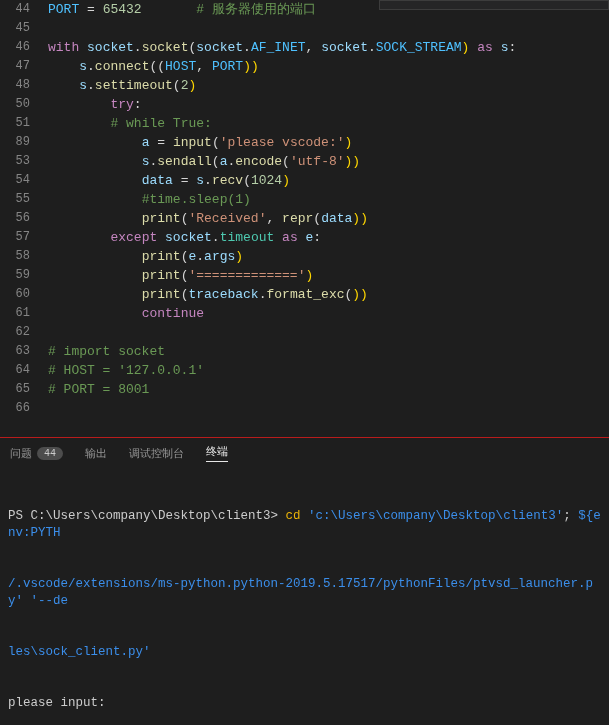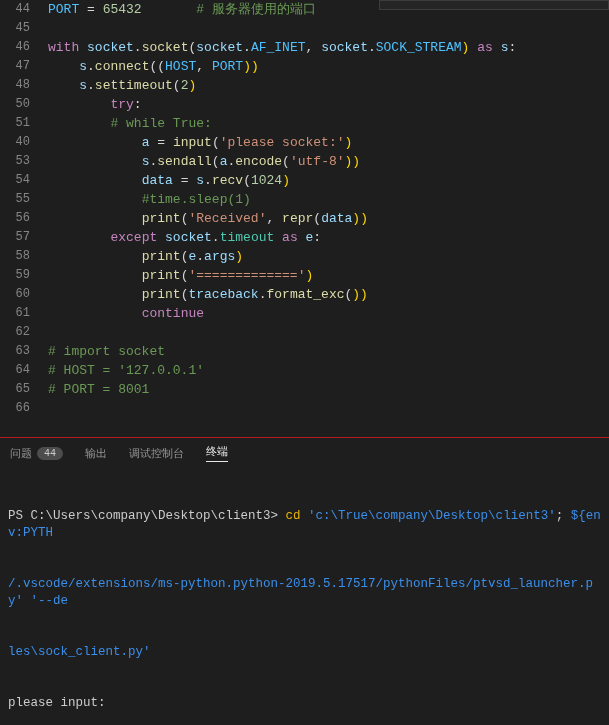--- a/index.html
+++ b/index.html
@@ -123,22 +123,22 @@
       </div>
       <div class="line">
         <div class="gutter">50</div>
         <div class="code">        <span class="kw">try</span><span class="pn">:</span></div>
       </div>
       <div class="line">
         <div class="gutter">51</div>
         <div class="code">        <span class="cmt"># while True:</span></div>
       </div>
       <div class="line">
-        <div class="gutter">40</div>
-        <div class="code">            <span class="var">a</span> <span class="op">=</span> <span class="fn">input</span><span class="pn">(</span><span class="str">'please socket:'</span><span class="pbrace">)</span></div>
+        <div class="gutter">89</div>
+        <div class="code">            <span class="var">a</span> <span class="op">=</span> <span class="fn">input</span><span class="pn">(</span><span class="str">'please vscode:'</span><span class="pbrace">)</span></div>
       </div>
       <div class="line">
         <div class="gutter">53</div>
         <div class="code">            <span class="var">s</span><span class="pn">.</span><span class="fn">sendall</span><span class="pn">(</span><span class="var">a</span><span class="pn">.</span><span class="fn">encode</span><span class="pn">(</span><span class="str">'utf-8'</span><span class="pbrace">))</span></div>
       </div>
       <div class="line">
         <div class="gutter">54</div>
         <div class="code">            <span class="var">data</span> <span class="op">=</span> <span class="var">s</span><span class="pn">.</span><span class="fn">recv</span><span class="pn">(</span><span class="num">1024</span><span class="pbrace">)</span></div>
       </div>
       <div class="line">
@@ -196,21 +196,21 @@
   <div class="panel-tab">
     <span>问题</span>
     <span class="badge">44</span>
   </div>
   <div class="panel-tab">输出</div>
   <div class="panel-tab">调试控制台</div>
   <div class="panel-tab active">终端</div>
 </div>
 
 <div class="terminal">
-  <div><span class="term-white">PS C:\Users\company\Desktop\client3&gt;</span> <span class="term-yellow">cd</span> <span class="term-cyan">'c:\True\company\Desktop\client3'</span><span class="term-white">;</span> <span class="term-cyan">${env:PYTH</span></div>
+  <div><span class="term-white">PS C:\Users\company\Desktop\client3&gt;</span> <span class="term-yellow">cd</span> <span class="term-cyan">'c:\Users\company\Desktop\client3'</span><span class="term-white">;</span> <span class="term-cyan">${env:PYTH</span></div>
   <div class="term-cyan">/.vscode/extensions/ms-python.python-2019.5.17517/pythonFiles/ptvsd_launcher.py' '--de</div>
   <div class="term-cyan">les\sock_client.py'</div>
   <div class="term-white">please input:</div>
   
   
   
   
   
 </div>
 

